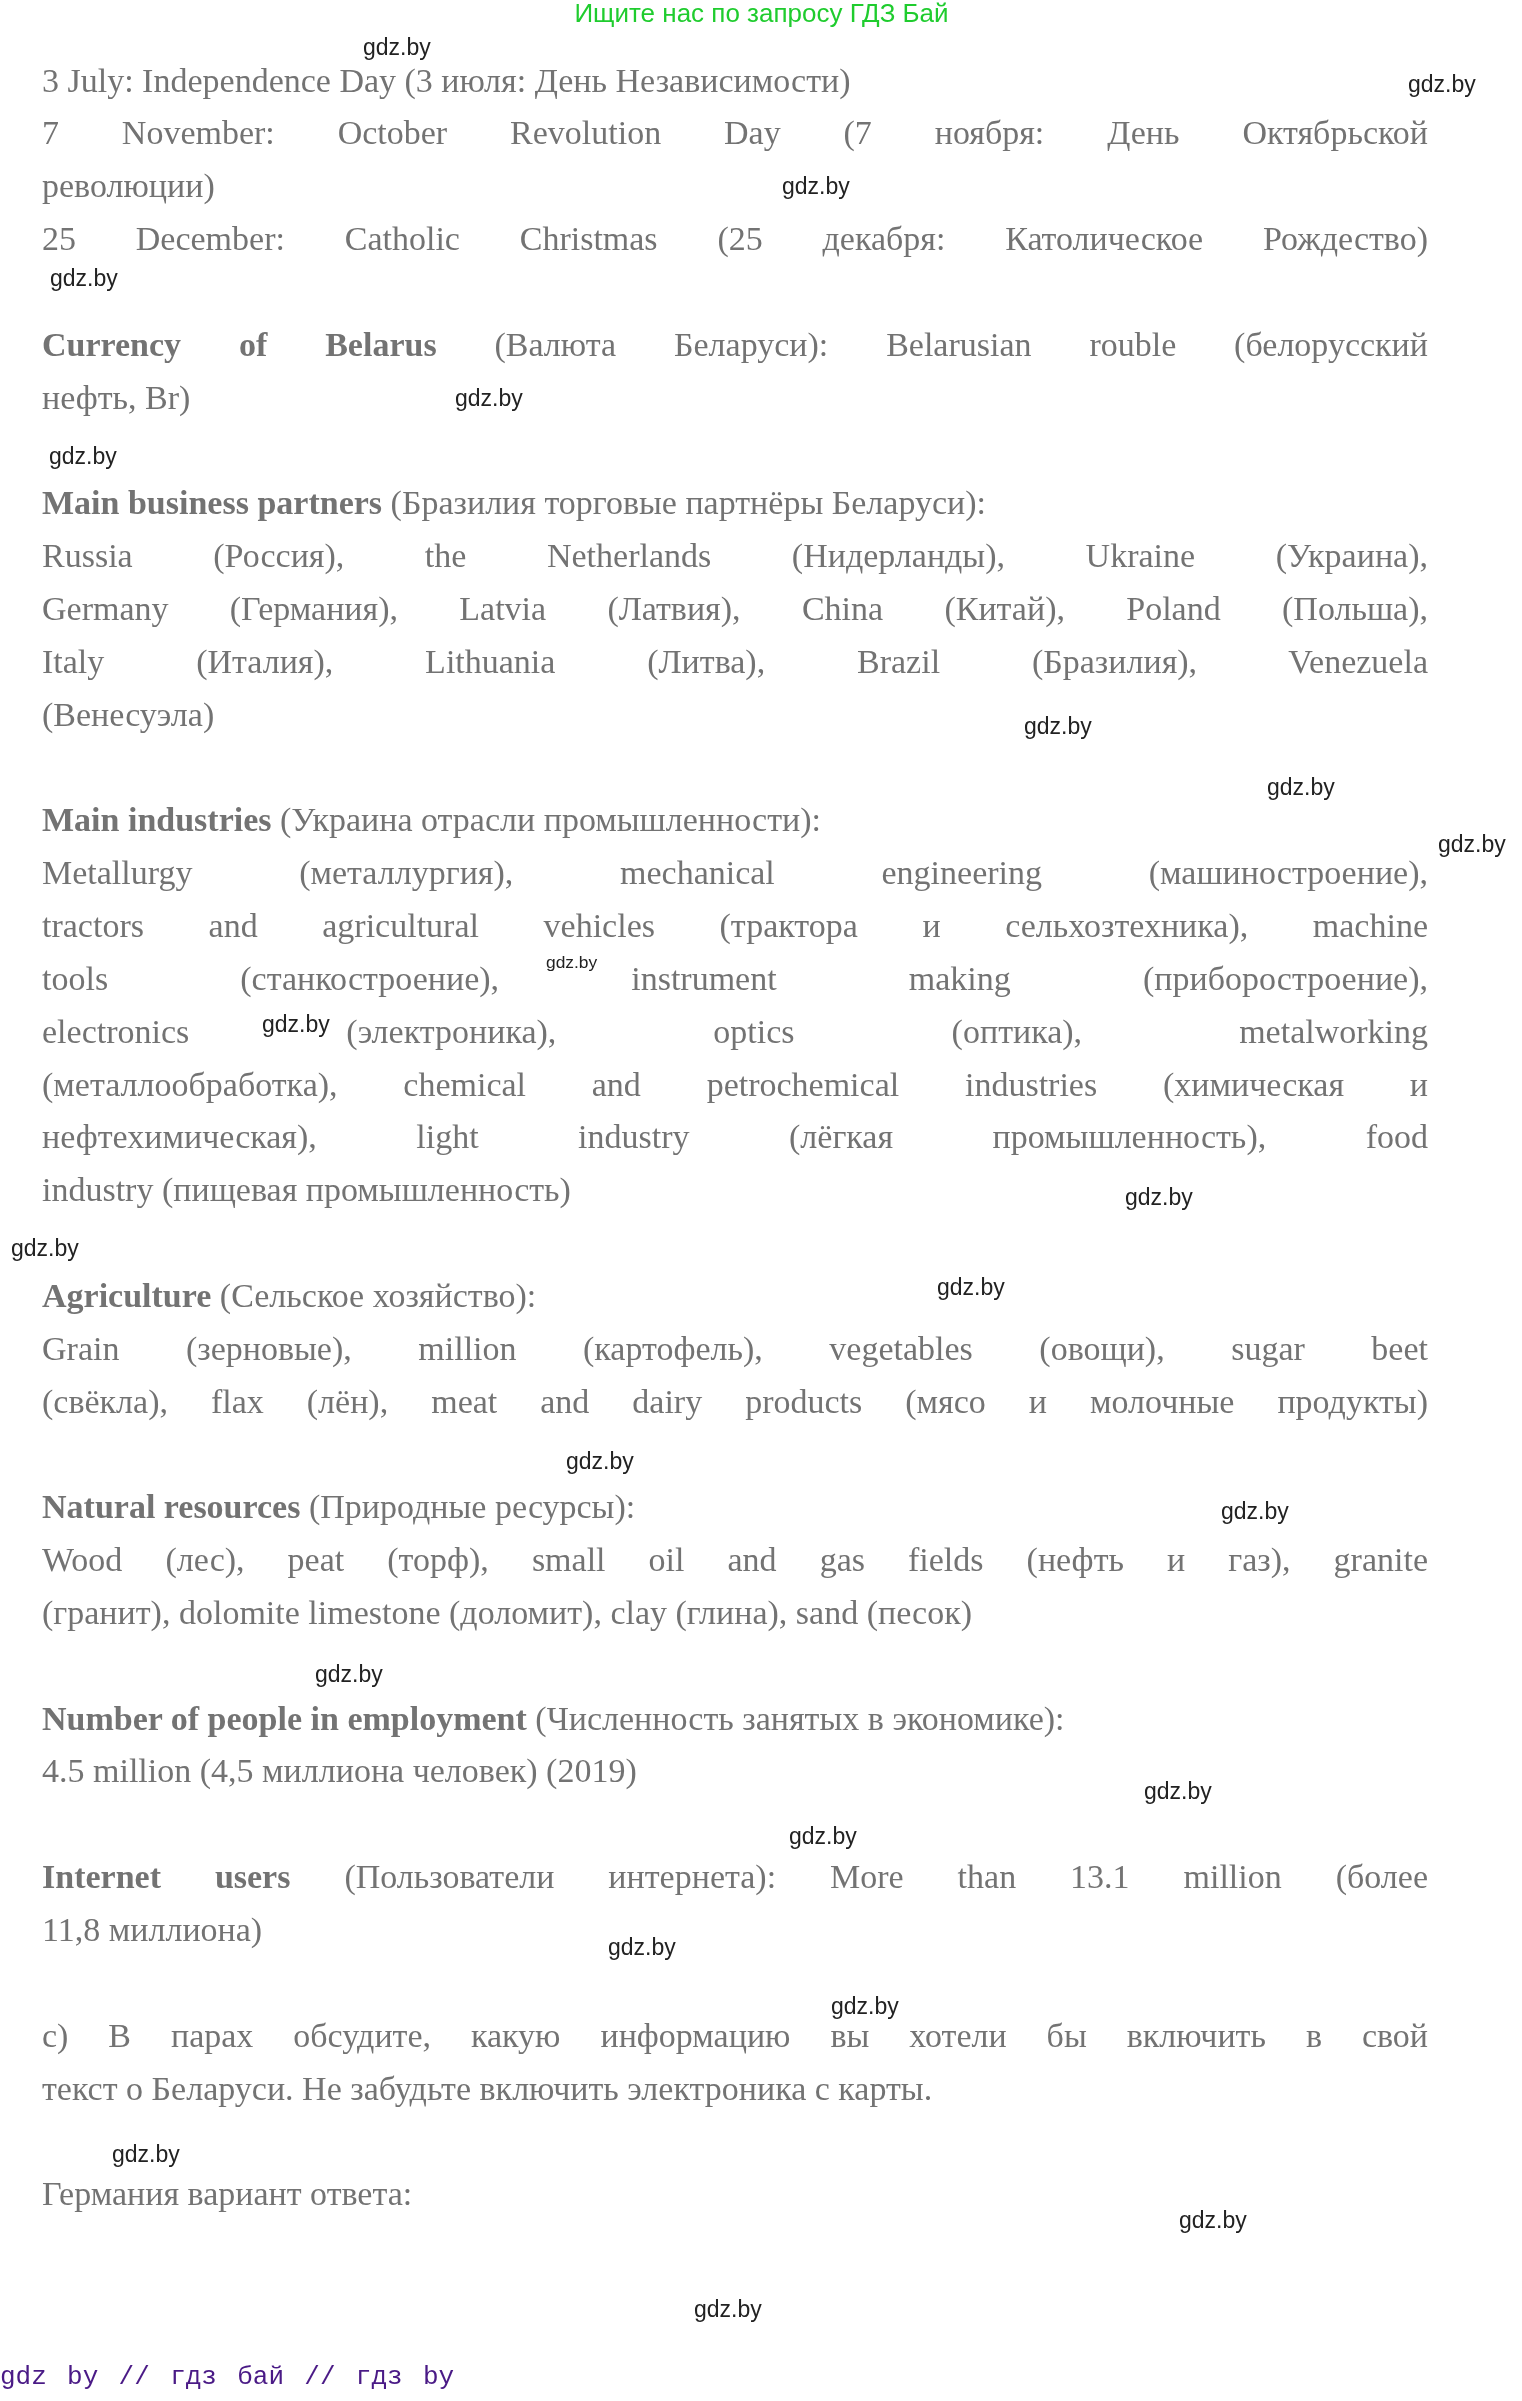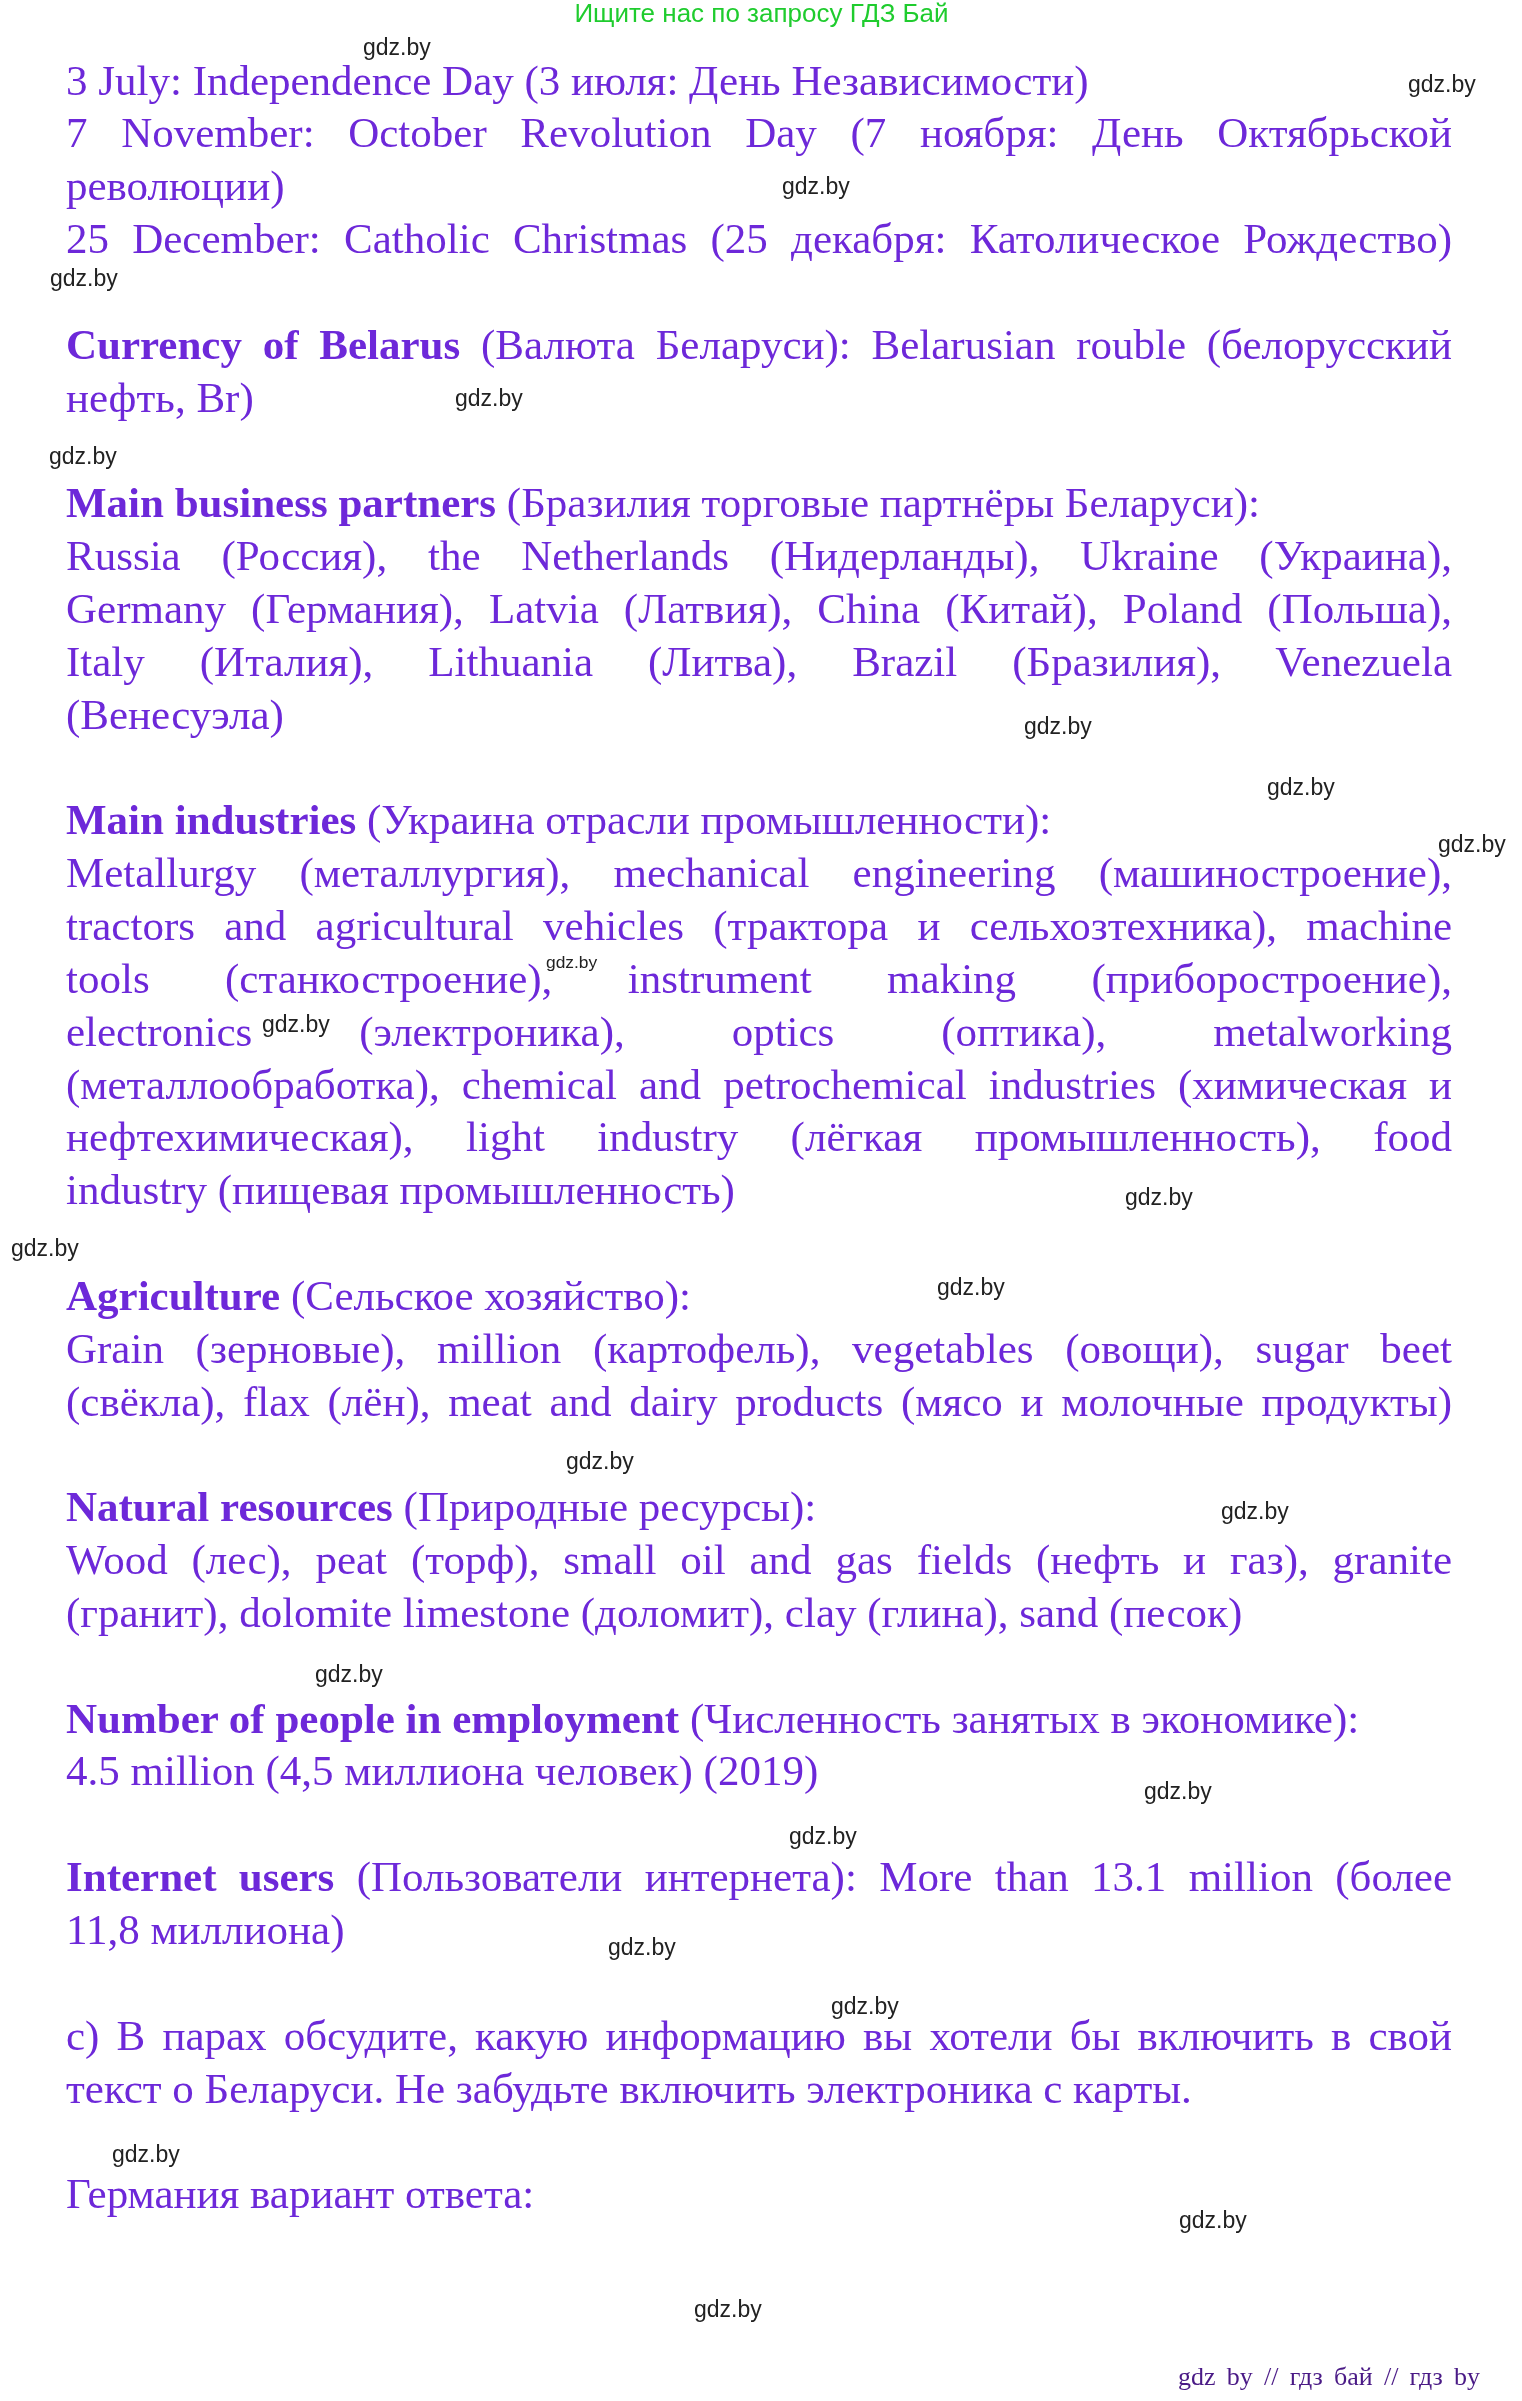--- a/index.html
+++ b/index.html
@@ -1,22 +1,22 @@
 <!DOCTYPE html>
 <html style="font-size:12.6px"><head>
 <meta charset="utf-8">
 <style>
   html, body { margin:0; padding:0; background:#ffffff; }
   body { width:1523px; height:2401px; position:relative; overflow:hidden; }
   .hdr { position:absolute; top:-3.2px; left:0; width:1523px; text-align:center;
          font-family:"Liberation Sans", sans-serif; font-size:26px; color:#1fcc2e; line-height:32px; }
-  .ftr { position:absolute; top:2361px; left:0; width:1480px; text-align:right;
-         font-family:Liberation Serif, serif; font-size:26px; color:#4a1a86; line-height:32px; word-spacing:4.7px; }
-  .line { position:absolute; left:66px; width:1386px; height:53px; line-height:53px;
-          font-family:"Liberation Serif", serif; font-size:43px; color:#6d28d9; white-space:nowrap; }
+  .ftr { position:absolute; top:2361px; left:0; width:1480px; text-align:left;
+         font-family:Liberation Mono, monospace; font-size:26px; color:#4a1a86; line-height:32px; word-spacing:4.7px; }
+  .line { position:absolute; left:42px; width:1386px; height:53px; line-height:53px;
+          font-family:"Liberation Serif", serif; font-size:34px; color:#737373; white-space:nowrap; }
   .line.j { text-align:justify; text-align-last:justify; white-space:normal; }
   .b { font-weight:bold; }
   .wm { position:absolute; font-family:"Liberation Sans", sans-serif; font-size:23px; color:#222; line-height:25px; white-space:nowrap; }
   .wm.sm { font-size:17.4px; line-height:19px; }
 </style>
 </head>
 <body>
 
 <div class="hdr">Ищите нас по запросу ГДЗ Бай</div>
 

